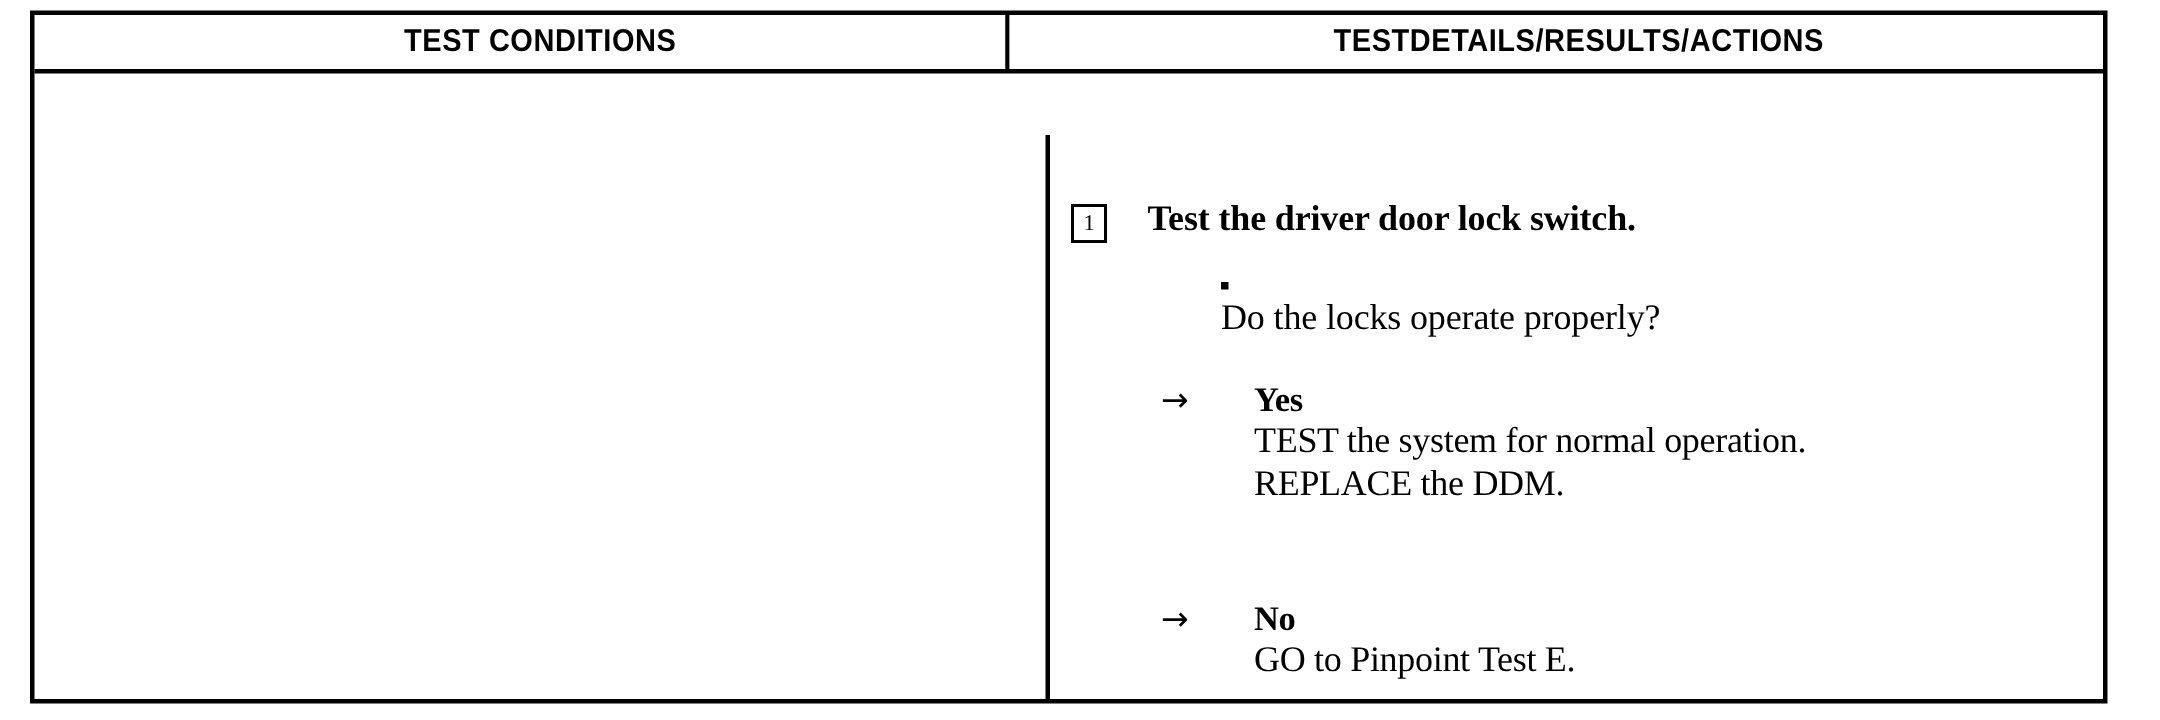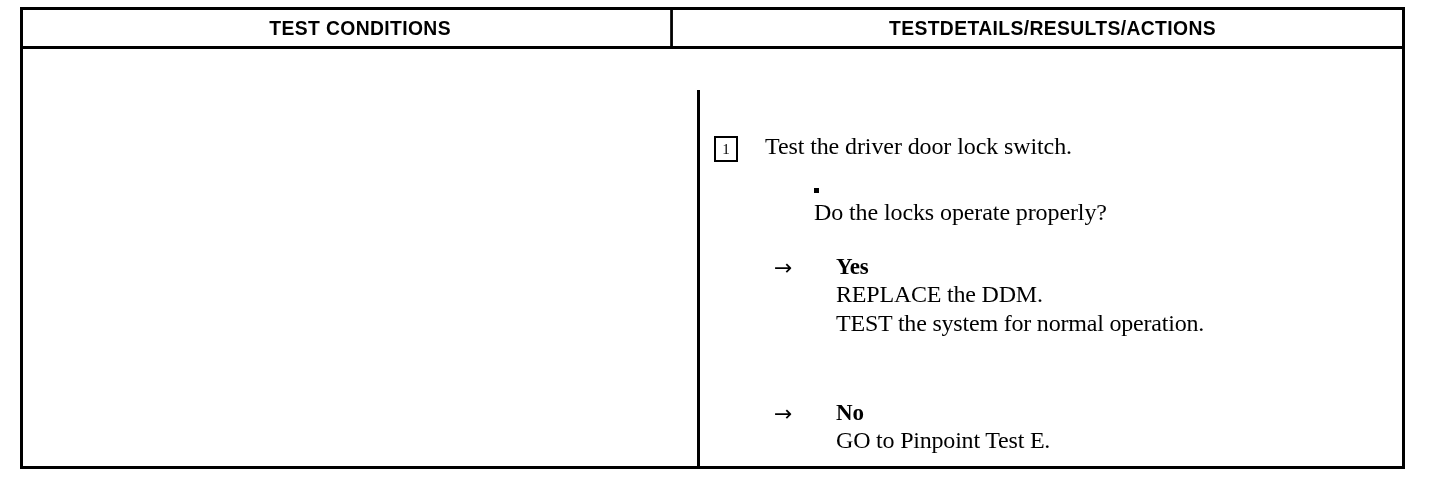--- a/index.html
+++ b/index.html
@@ -149,20 +149,21 @@
     line-height: 1;
     margin-top: 2px;
   }
   .step-instruction {
     margin-left: 27px;
     font-family: "Liberation Serif", serif;
     font-size: 24px;
     line-height: 1.05;
     letter-spacing: -0.1px;
     white-space: nowrap;
+    font-weight: bold;
   }
 
   
   .bullet-line {
     position: absolute;
     left: 74px;
     top: 104px;
     display: flex;
     align-items: baseline;
     white-space: nowrap;
@@ -249,22 +250,22 @@
 
         <div class="bullet-line">
           <span class="bullet-dot"></span>
           <span class="bullet-text">Do the locks operate properly?</span>
         </div>
 
         <div class="branch branch-yes">
           <span class="branch-arrow">→</span>
           <span class="branch-body">
             <div class="branch-label">Yes</div>
+            <div class="branch-action">TEST the system for normal operation.</div>
             <div class="branch-action">REPLACE the DDM.</div>
-            <div class="branch-action">TEST the system for normal operation.</div>
           </span>
         </div>
 
         <div class="branch branch-no">
           <span class="branch-arrow">→</span>
           <span class="branch-body">
             <div class="branch-label">No</div>
             <div class="branch-action">GO to Pinpoint Test E.</div>
           </span>
         </div>

